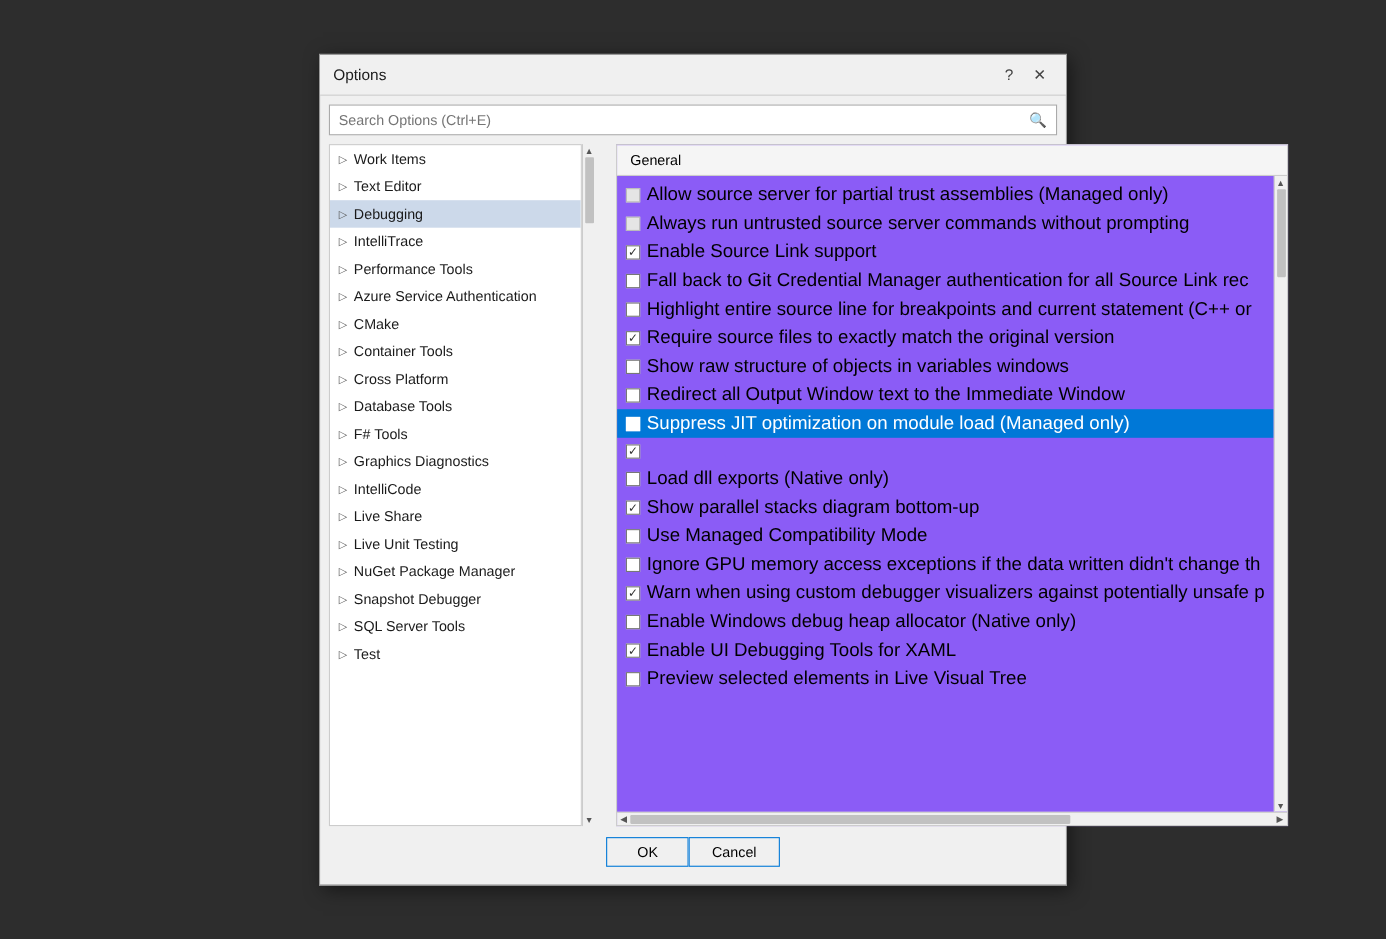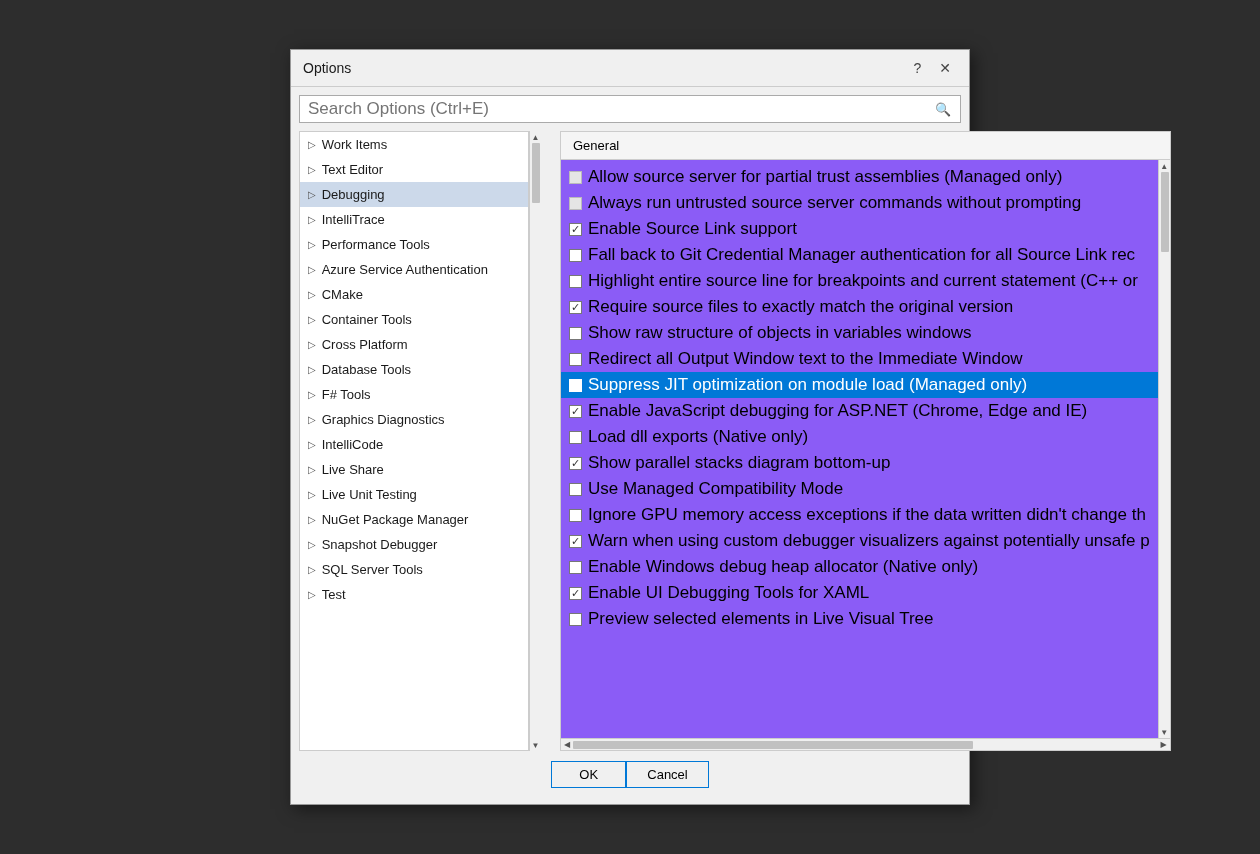--- a/index.html
+++ b/index.html
@@ -55,21 +55,21 @@
       border: 1px solid #aaa;
       background: white;
       margin-bottom: 8px;
       height: 28px;
     }
     .search-bar input {
       border: none;
       outline: none;
       flex: 1;
       padding: 0 8px;
-      font-size: 17px;
+      font-size: 13px;
       color: #aaa;
       background: transparent;
     }
     .search-icon {
       padding: 0 8px;
       color: #555;
       font-size: 13px;
     }
     .main-area {
       display: flex;
@@ -388,21 +388,20 @@
               <div class="option-row highlighted">
                 <span class="cb-box checked">
                   <span class="cb-check">✓</span>
                 </span>
                 <span class="option-text">Suppress JIT optimization on module load (Managed only)</span>
               </div>
               <div class="option-row">
                 <span class="cb-box checked">
                   <span class="cb-check">✓</span>
                 </span>
-                <span class="option-text">Enable JavaScript debugging for ASP.NET (Chrome, Edge and IE)</span>
               </div>
               <div class="option-row">
                 <span class="cb-box"></span>
                 <span class="option-text">Load dll exports (Native only)</span>
               </div>
               <div class="option-row">
                 <span class="cb-box checked">
                   <span class="cb-check">✓</span>
                 </span>
                 <span class="option-text">Show parallel stacks diagram bottom-up</span>

